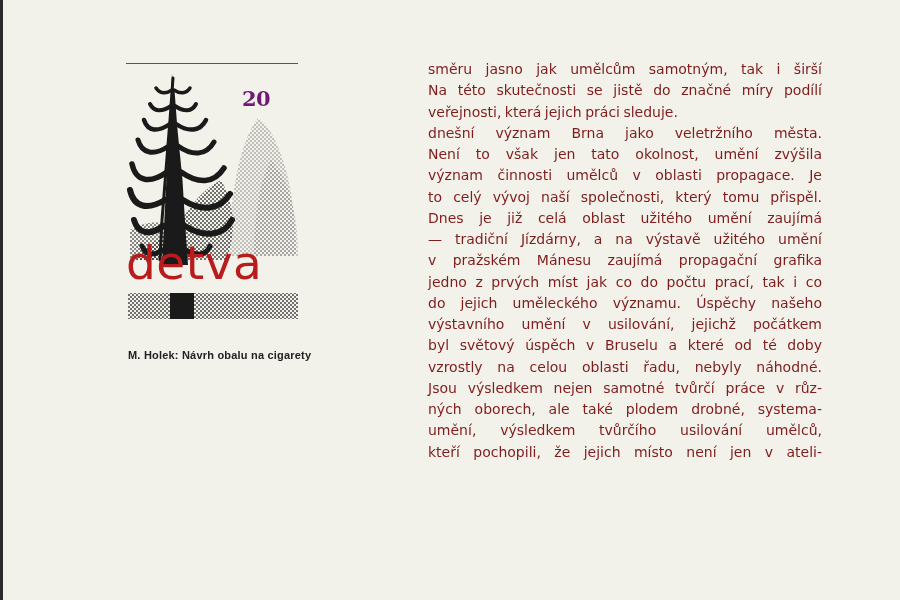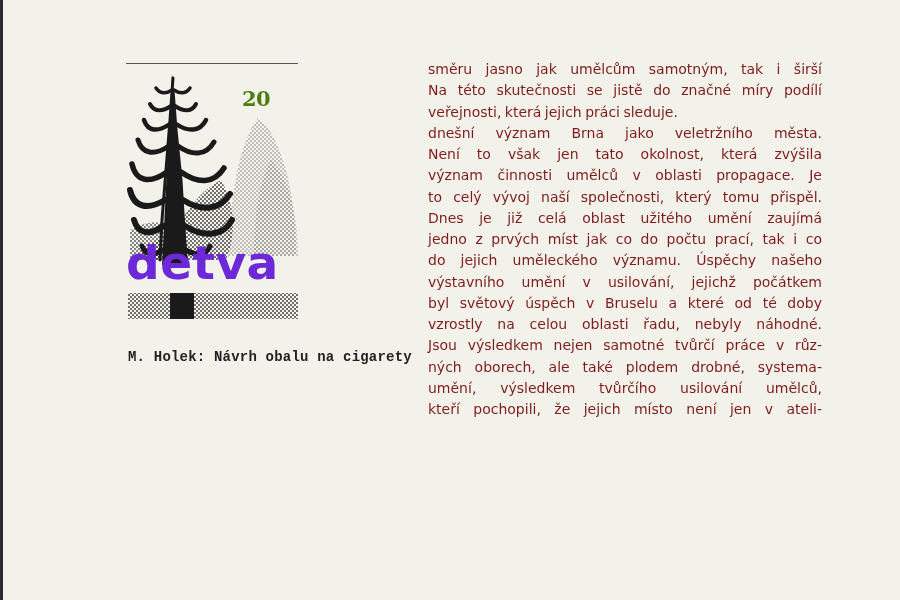--- a/index.html
+++ b/index.html
@@ -47,41 +47,41 @@
       left: 0;
       top: 0;
     }
     .price-label {
       position: absolute;
       left: 116px;
       top: 26px;
       font-family: "DejaVu Serif", serif;
       font-weight: bold;
       font-size: 21px;
-      color: #4d7c0f;
+      color: #701a75;
       letter-spacing: -0.5px;
     }
     .brand-label {
       position: absolute;
       left: 0px;
       top: 178px;
       font-family: "DejaVu Sans", sans-serif;
-      font-weight: bold;
+      font-weight: normal;
       font-size: 47px;
       line-height: 50px;
-      color: #6d28d9;
+      color: #b91c1c;
       letter-spacing: 0.5px;
     }
     .caption {
       position: absolute;
       left: 128px;
       top: 349px;
-      font-family: Liberation Mono, monospace;
+      font-family: Liberation Sans, sans-serif;
       font-weight: bold;
-      font-size: 14px;
+      font-size: 11px;
       color: #222;
       letter-spacing: 0.2px;
       white-space: nowrap;
     }
     
     .text-column {
       position: absolute;
       left: 428px;
       top: 59px;
       width: 394px;
@@ -162,24 +162,26 @@
   <div class="brand-label">detva</div>
 </div>
 
 <div class="caption">M. Holek: Návrh obalu na cigarety</div>
 
 <div class="text-column">
   <span class="text-line">směru jasno jak umělcům samotným, tak i širší</span>
   <span class="text-line">Na této skutečnosti se jistě do značné míry podílí</span>
   <span class="text-line last">veřejnosti, která jejich práci sleduje.</span>
   <span class="text-line">dnešní význam Brna jako veletržního města.</span>
-  <span class="text-line">Není to však jen tato okolnost, která zvýšila</span>
+  <span class="text-line">Není to však jen tato okolnost, umění zvýšila</span>
   <span class="text-line">význam činnosti umělců v oblasti propagace. Je</span>
   <span class="text-line">to celý vývoj naší společnosti, který tomu přispěl.</span>
   <span class="text-line">Dnes je již celá oblast užitého umění zaujímá</span>
+  <span class="text-line">— tradiční Jízdárny, a na výstavě užitého umění</span>
+  <span class="text-line">v pražském Mánesu zaujímá propagační grafika</span>
   <span class="text-line">jedno z prvých míst jak co do počtu prací, tak i co</span>
   <span class="text-line">do jejich uměleckého významu. Úspěchy našeho</span>
   <span class="text-line">výstavního umění v usilování, jejichž počátkem</span>
   <span class="text-line">byl světový úspěch v Bruselu  a které od té doby</span>
   <span class="text-line">vzrostly na celou oblasti řadu, nebyly náhodné.</span>
   <span class="text-line">Jsou výsledkem nejen samotné tvůrčí práce v růz-</span>
   <span class="text-line">ných oborech, ale také plodem drobné, systema-</span>
   <span class="text-line">umění, výsledkem tvůrčího usilování umělců,</span>
   <span class="text-line">kteří pochopili, že jejich místo není jen v ateli-</span>
 </div>

